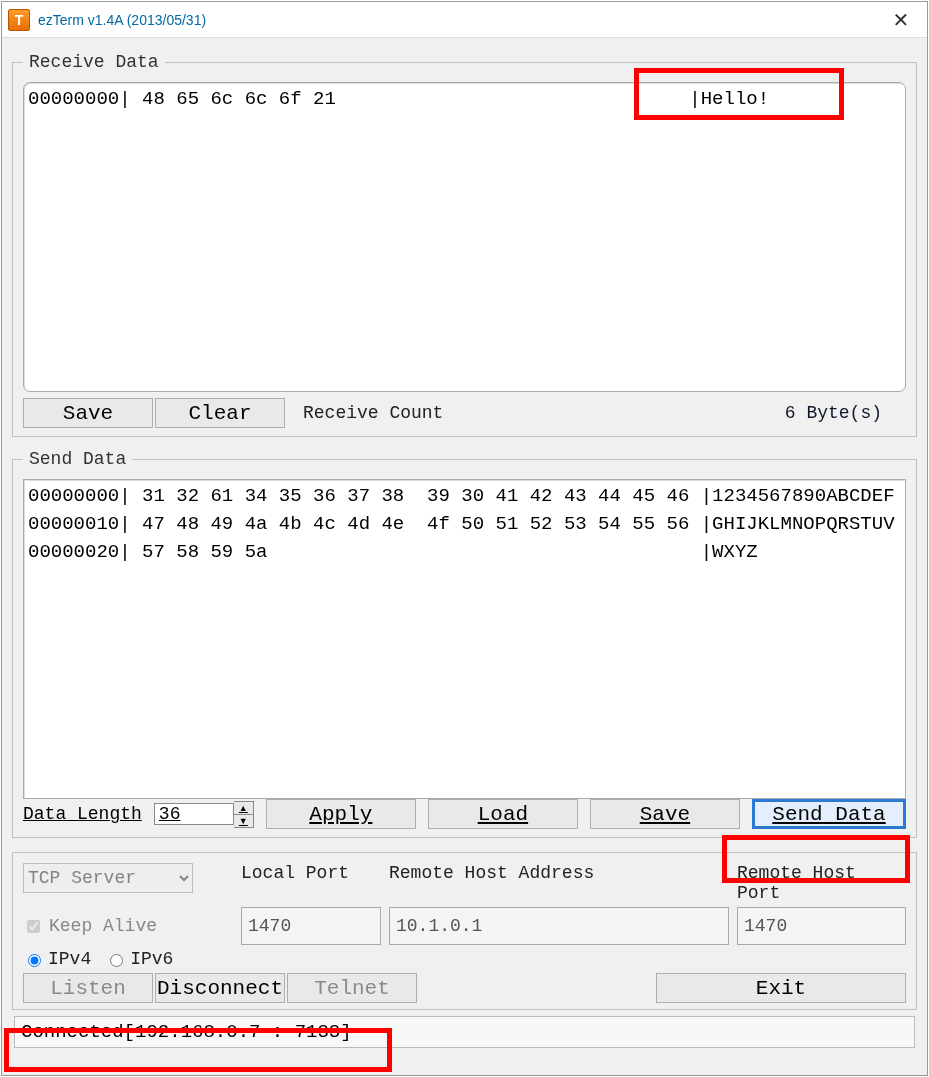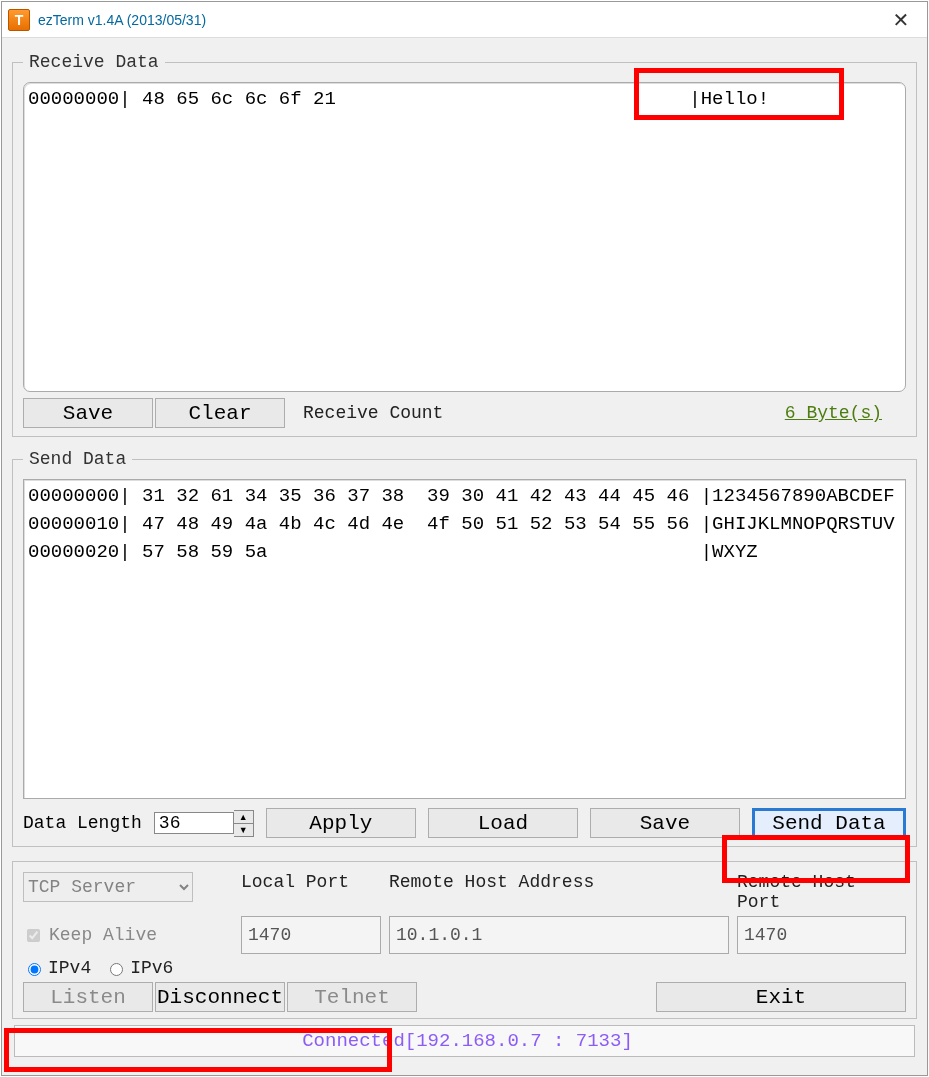--- a/index.html
+++ b/index.html
@@ -103,28 +103,28 @@
     font-family: "Consolas","Courier New",monospace;
     font-size: 18px;
     margin-left: 16px;
     flex: 1;
     color: #222;
   }
   .recv-controls .count {
     font-family: "Consolas","Courier New",monospace;
     font-size: 18px;
     margin-right: 24px;
-    color: #4d7c0f;
-    text-decoration: underline;
+    color: #0f172a;
   }
   .send-controls {
     display: flex;
     align-items: center;
     gap: 12px;
-    margin-top: 9px;
+    margin-top: 0;
+    text-decoration: underline;
   }
   .send-controls .lbls {
     font-family: "Consolas","Courier New",monospace;
     font-size: 18px;
   }
   .spinner {
     display: flex;
     align-items: center;
     height: 30px;
   }
@@ -201,22 +201,21 @@
   .bottom-btn-row .exitbtn { width: 250px; }
   .statusbar {
     border: 1px solid #bbb;
     background:#f8f8f8;
     height: 32px;
     margin: 6px 2px 2px 2px;
     font-family: "Consolas","Courier New",monospace;
     font-size: 19px;
     line-height: 30px;
     padding-left: 6px;
-    color:#8b5cf6;
-    text-align:center;
+    color:#000000;
   }
   
   .redbox {
     position:absolute;
     border: 5px solid #ff0000;
     pointer-events:none;
   }
   .window { position: relative; }
 </style>
 </head>

